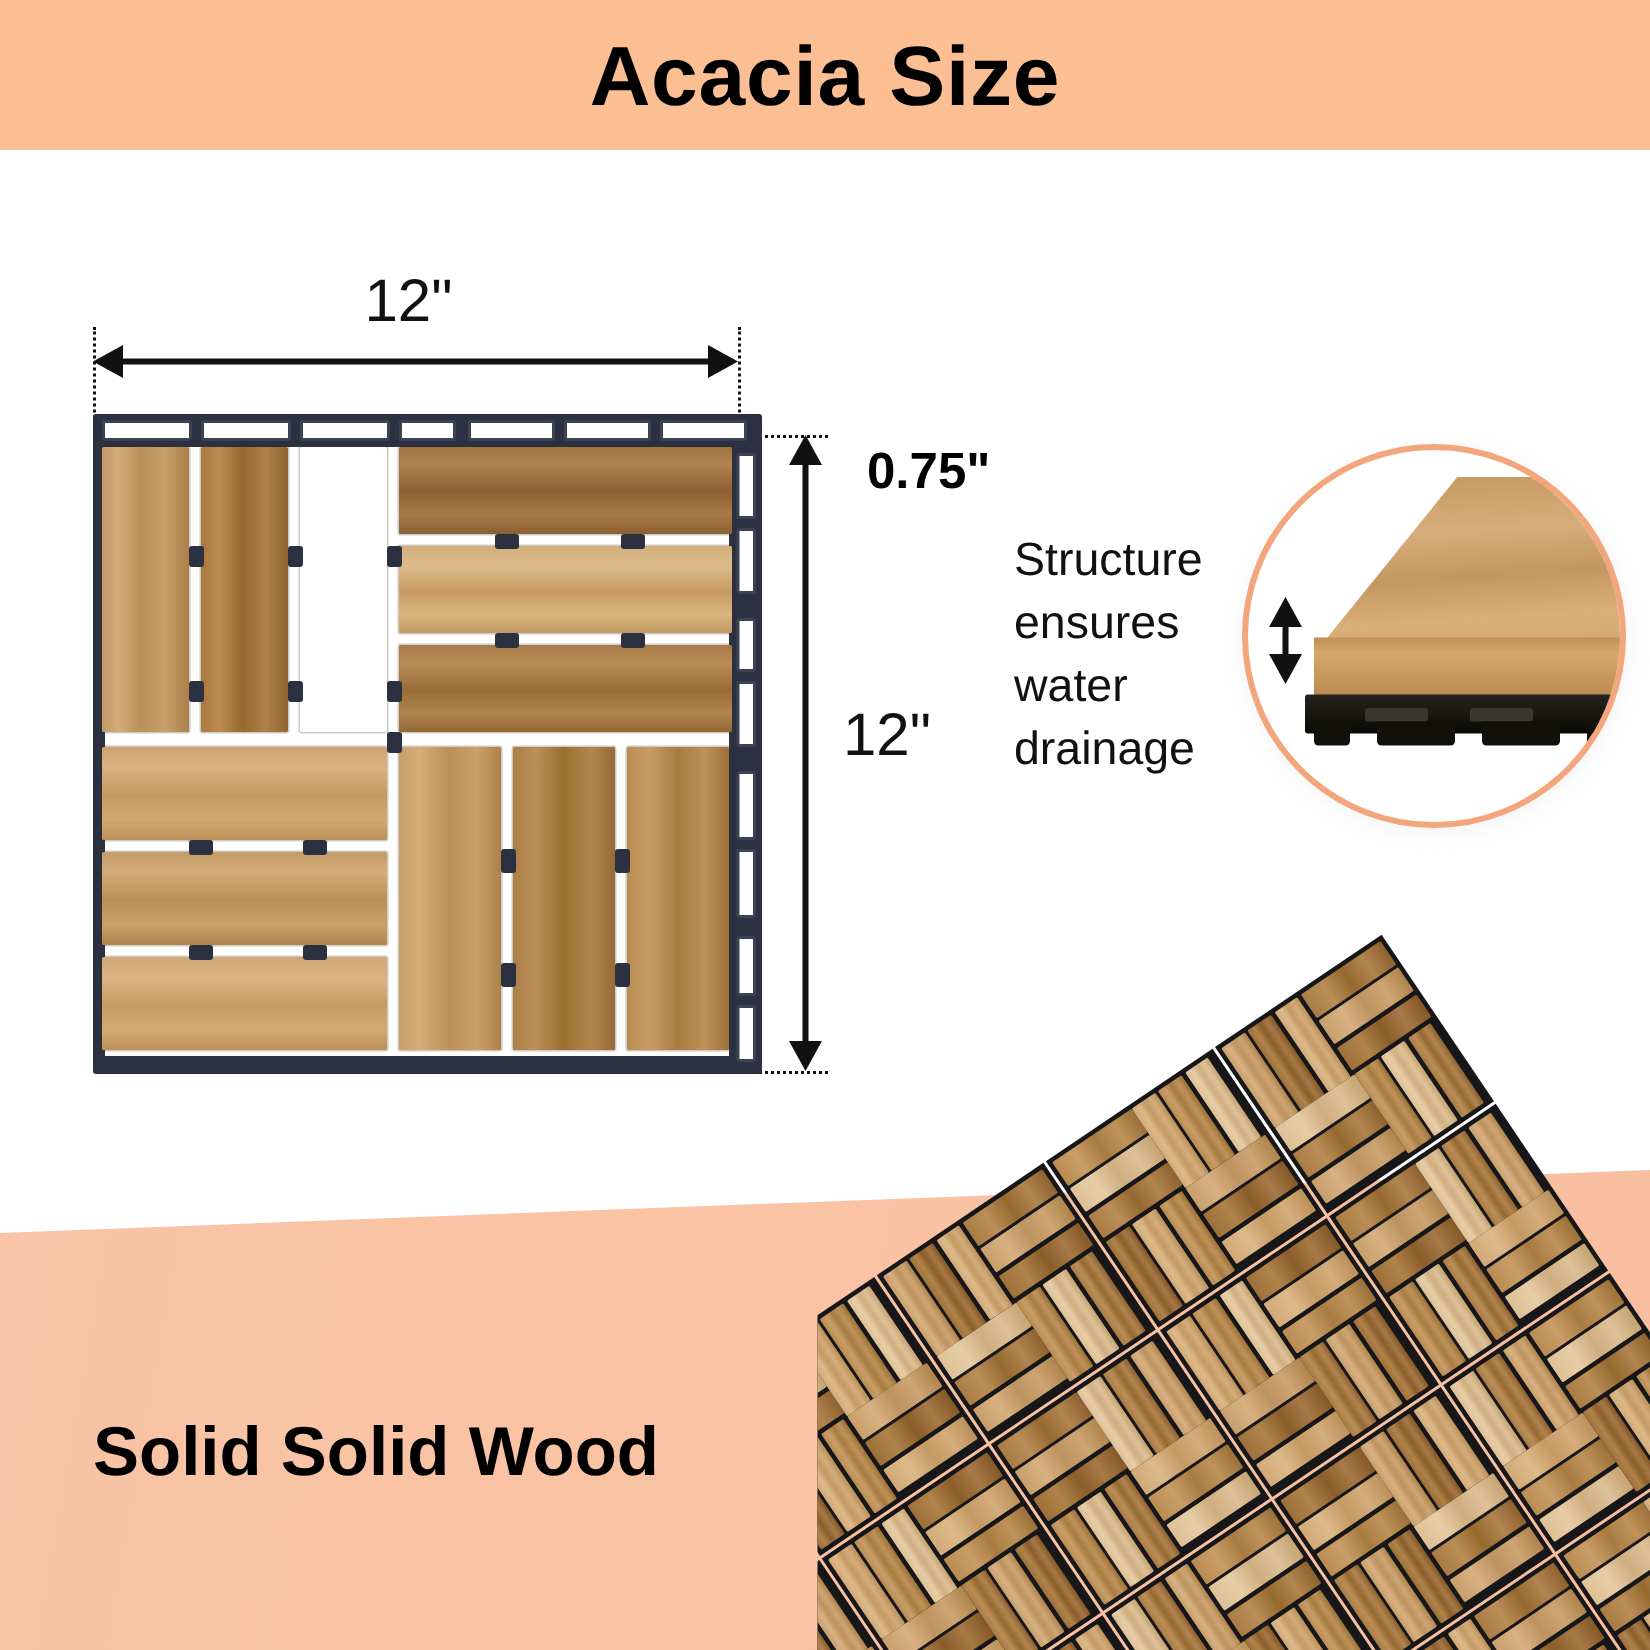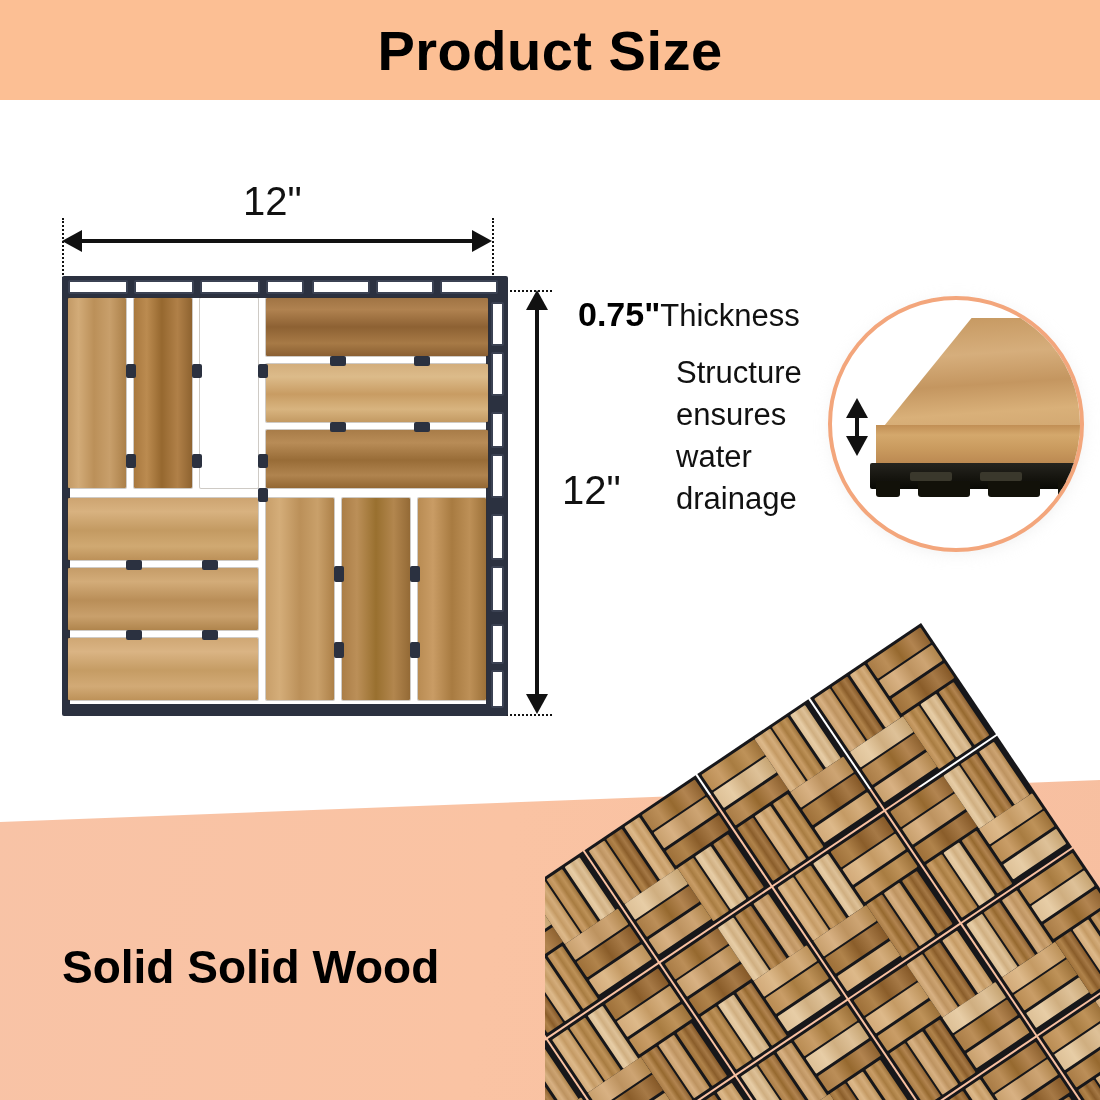--- a/index.html
+++ b/index.html
@@ -80,39 +80,38 @@
         transform:rotate(-34deg);transform-origin:50% 50%;}
   .deck-tile{position:absolute;background:#17171a;box-sizing:border-box;
         padding:3px;}
   .dq{position:absolute;}
   .ds{position:absolute;border-radius:1px;}
 </style>
 </head>
 <body>
 
 <div class="header-band"></div>
-<div class="header-title">Product Size</div>
+<div class="header-title">Acacia Size</div>
 
 <div class="dotline-v" style="left:62px;top:218px;height:72px;"></div>
 <div class="dotline-v" style="left:492px;top:218px;height:72px;"></div>
 <div class="arrow-h" style="left:72px;top:239px;width:410px;"></div>
 <div class="ah-left" style="left:62px;top:230px;"></div>
 <div class="ah-right" style="left:472px;top:230px;"></div>
 <div class="dim-label" style="left:243px;top:179px;">12"</div>
 
 <div class="dotline-h" style="left:470px;top:290px;width:82px;"></div>
 <div class="dotline-h" style="left:470px;top:714px;width:82px;"></div>
 <div class="arrow-v" style="left:535px;top:300px;height:404px;"></div>
 <div class="av-up" style="left:526px;top:290px;"></div>
 <div class="av-down" style="left:526px;top:694px;"></div>
 <div class="dim-label" style="left:562px;top:468px;">12"</div>
 
 <div class="thick-line">
   <span class="thick-num">0.75"</span>
-  <span class="thick-word">Thickness</span>
 </div>
 <div class="drain-text">Structure ensures water drainage</div>
 
 <div class="inset-shadow"></div>
 <div class="inset-circle">
 
   <div class="edge-wood-top"></div>
   <div class="edge-wood-face2"></div>
 
   <div class="edge-plastic"></div>

